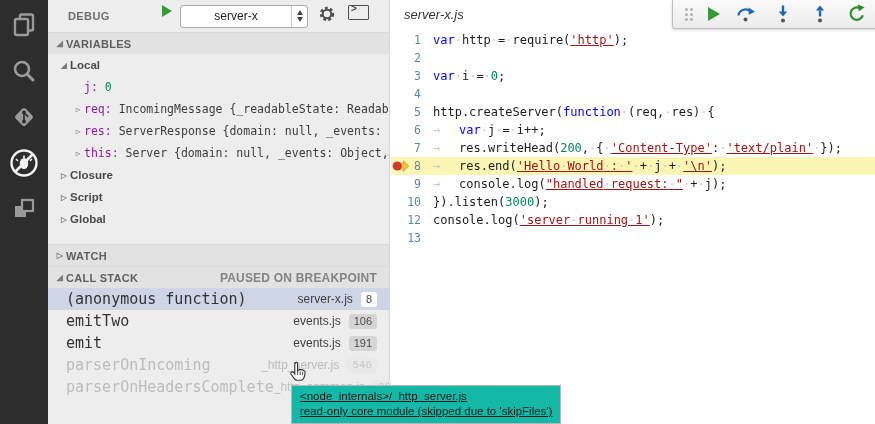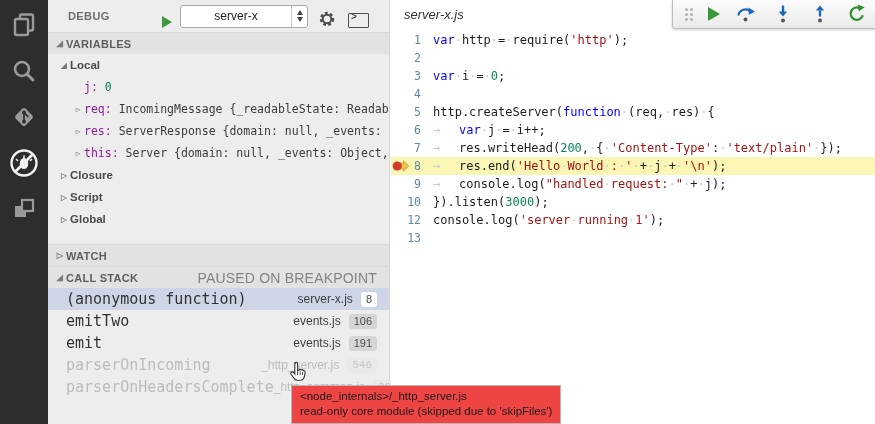--- a/index.html
+++ b/index.html
@@ -9,39 +9,39 @@
   
   .activity-bar{position:absolute;left:0;top:0;width:48px;height:100%;background:#2d2d2d;
                 display:flex;flex-direction:column;align-items:center;padding-top:8px;box-sizing:border-box;}
   .ab-item{width:34px;height:34px;margin-bottom:12px;display:flex;align-items:center;justify-content:center;cursor:pointer;}
 
   
   .sidebar{position:absolute;left:48px;top:0;width:342px;height:100%;background:#ededed;
            border-right:1px solid #d6d6d6;box-sizing:border-box;}
   .debug-header{height:32px;display:flex;align-items:center;padding:0 20px;box-sizing:border-box;}
   .panel-title{font-size:11px;font-weight:bold;color:#6d6d6d;letter-spacing:.4px;}
-  .launch-cluster{margin-left:auto;display:flex;align-items:flex-end;}
+  .launch-cluster{margin-left:auto;display:flex;align-items:flex-start;}
   .play-btn{width:0;height:0;border-top:6px solid transparent;border-bottom:6px solid transparent;
             border-left:10px solid #3a9a3a;margin-right:8px;cursor:pointer;}
   .config-select{width:126px;height:21px;background:#fff;border:1px solid #a9a9a9;border-radius:3px;
                  display:flex;align-items:center;font-size:12px;color:#1f1f1f;cursor:pointer;}
   .config-select .lbl{flex:1;text-align:center;}
   .stepper{width:15px;height:100%;border-left:1px solid #c8c8c8;display:flex;flex-direction:column;
            align-items:center;justify-content:center;gap:2px;}
   .tri-up{width:0;height:0;border-left:3.5px solid transparent;border-right:3.5px solid transparent;border-bottom:5px solid #444;}
   .tri-dn{width:0;height:0;border-left:3.5px solid transparent;border-right:3.5px solid transparent;border-top:5px solid #444;}
   .gear-btn{margin-left:10px;cursor:pointer;display:flex;}
   .console-btn{margin-left:12px;width:19px;height:13px;border:1.6px solid #4f4f4f;border-radius:1px;
                position:relative;cursor:pointer;}
   .console-btn span{position:absolute;left:2px;top:-3px;font-size:10px;font-weight:bold;color:#4f4f4f;}
 
   .section-header{height:21px;background:#e2e2e2;border-top:1px solid #d9d9d9;display:flex;align-items:center;
                   padding:0 12px 0 6px;font-size:11px;font-weight:bold;color:#5e5e5e;letter-spacing:.3px;cursor:pointer;}
   .twisty{font-size:8px;color:#7a7a7a;width:12px;display:inline-block;text-align:center;flex:none;}
-  .paused-badge{margin-left:auto;font-size:14px;font-weight:normal;color:#838383;letter-spacing:.2px;}
+  .paused-badge{margin-left:auto;font-size:12px;font-weight:bold;color:#838383;letter-spacing:.2px;}
 
   .tree-row{height:22px;display:flex;align-items:center;font-family:"DejaVu Sans Mono",monospace;
             font-size:11.5px;color:#3c3c3c;cursor:pointer;white-space:nowrap;overflow:hidden;}
   .tree-row .twisty{font-size:7.5px;}
   .scope-row{padding-left:10px;font-family:"Liberation Sans",sans-serif;font-weight:bold;font-size:11.5px;color:#4a4a4a;}
   .var-row{padding-left:24px;}
   .var-name{color:#8b1e9b;}
   .val-number{color:#098658;}
   .val-obj{color:#3c3c3c;}
   .watch-gap{height:14px;}
@@ -59,39 +59,39 @@
   
   .editor{position:absolute;left:391px;top:0;right:0;height:100%;background:#fff;}
   .tab-title{position:absolute;left:13px;top:7px;font-style:italic;font-size:13px;color:#333;cursor:pointer;}
   #code{position:absolute;left:0;top:31px;right:0;}
   .code-line{height:18px;display:flex;align-items:center;position:relative;
              font-family:"DejaVu Sans Mono",monospace;font-size:12px;color:#1c1c1c;white-space:pre;}
   .code-line.current{background:#fcf6b4;}
   .ln{width:30px;flex:none;text-align:right;color:#5d88a6;font-size:11.5px;padding-right:9px;}
   .line-content{margin-left:3px;}
   .tok.kw{color:#0000ff;text-align:right;}
-  .tok.str{color:#a31515;}
+  .tok.str{color:#a31515;text-decoration:underline;}
   .tok.num{color:#098658;}
   .dot{color:#c9c9c9;}
   .tab-ws{color:#c9c9c9;display:inline-block;width:26px;}
   .bp-glyph{position:absolute;left:1px;top:3px;}
 
   
   .debug-toolbar{position:absolute;left:281px;top:0;height:29px;width:230px;display:flex;align-items:center;
                  gap:15px;padding:0 10px;box-sizing:border-box;background:linear-gradient(#fbfbfb,#ebebeb);
                  border:1px solid #bdbdbd;border-top:none;border-radius:0 0 0 3px;
                  box-shadow:0 1px 3px rgba(0,0,0,.18);}
   .tb-btn{display:flex;align-items:center;justify-content:center;cursor:pointer;}
   .grip{width:3px;height:3px;border-radius:50%;background:#b3b3b3;margin:0 5px 10px 2px;
         box-shadow:5px 0 #b3b3b3,0 5px #b3b3b3,5px 5px #b3b3b3,0 10px #b3b3b3,5px 10px #b3b3b3;}
   .tb-play{width:0;height:0;border-top:7px solid transparent;border-bottom:7px solid transparent;border-left:12px solid #389738;}
 
   
-  .tooltip{position:absolute;left:291px;top:385px;background:#ef4444;border:1px solid #b6b6b6;
-           padding:3px 8px 4px 8px;font-size:11.5px;color:#1a1a1a;line-height:15px;z-index:6;white-space:nowrap;}
+  .tooltip{position:absolute;left:291px;top:385px;background:#14b8a6;border:1px solid #b6b6b6;
+           padding:3px 8px 4px 8px;font-size:11.5px;color:#1a1a1a;line-height:15px;z-index:6;white-space:nowrap;text-decoration:underline;}
   .cursor{position:absolute;left:288px;top:361px;z-index:7;pointer-events:none;}
 </style>
 </head>
 <body>
 
 <div class="screen">
 
   <div class="activity-bar">
     <div class="ab-item">
       <svg width="28" height="28" viewBox="0 0 28 28">

